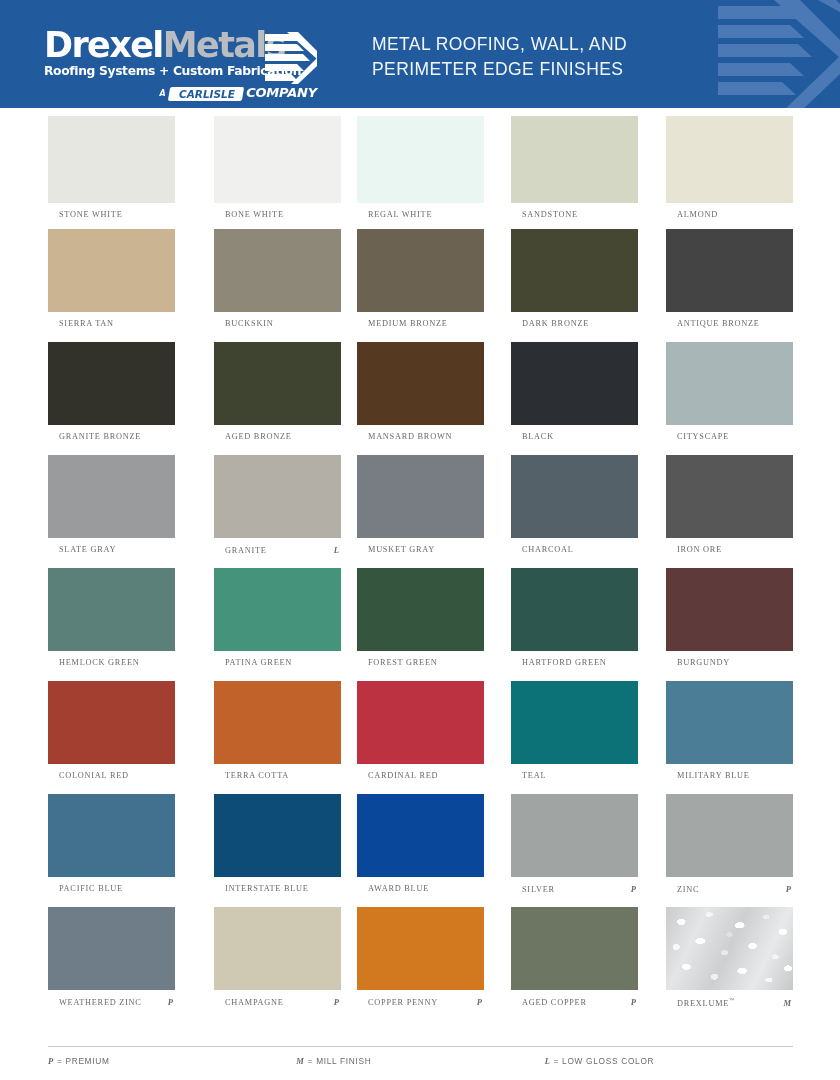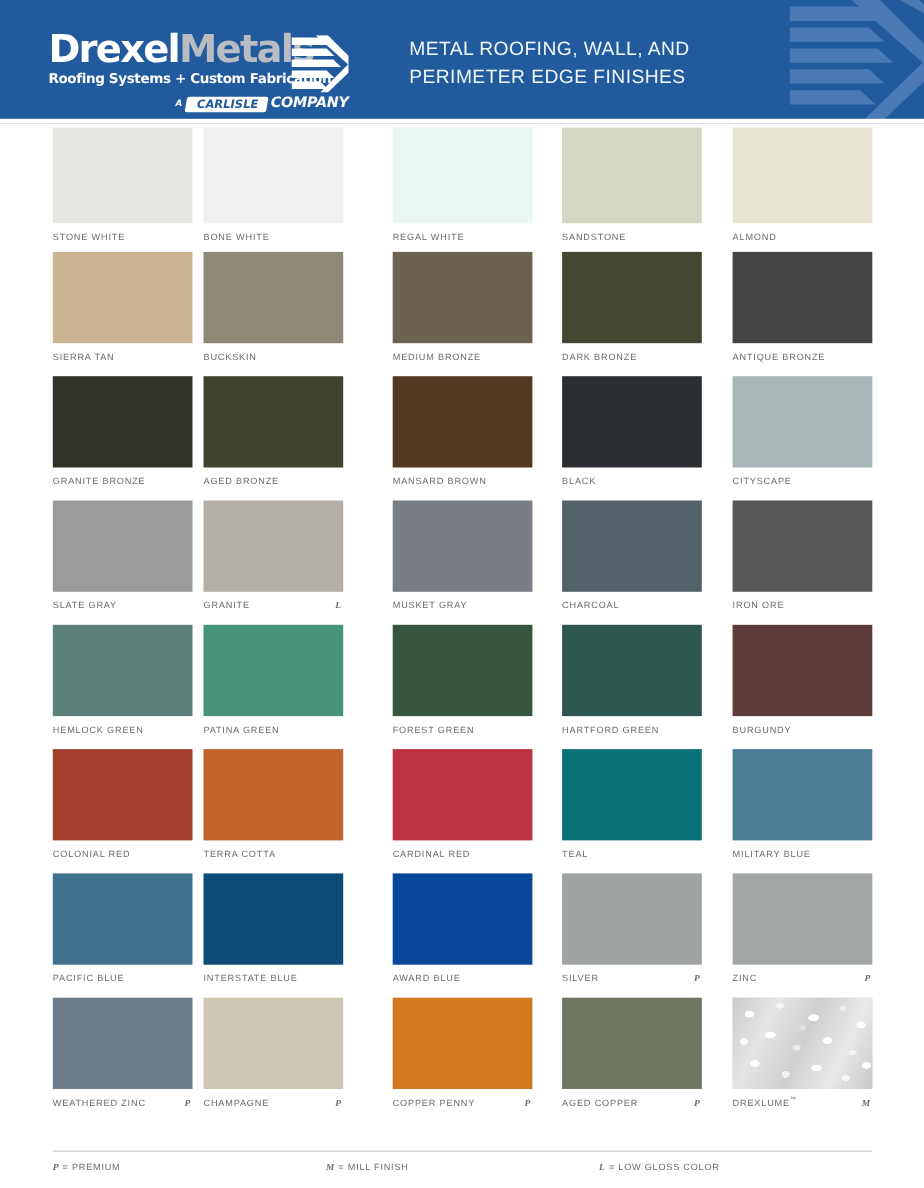--- a/index.html
+++ b/index.html
@@ -130,21 +130,21 @@
     height: 113px;
   }
   .row.first { height: 113px; }
 
   .cell {
     position: absolute;
     top: 0;
     width: 127px;
   }
   .cell.c0 { left: 48px; }
-  .cell.c1 { left: 185px; }
+  .cell.c1 { left: 214px; }
   .cell.c2 { left: 357px; }
   .cell.c3 { left: 511px; }
   .cell.c4 { left: 666px; }
 
   .swatch {
     width: 127px;
     height: 83px;
     background: #ccc;
   }
   .row.first .swatch { height: 87px; }
@@ -181,21 +181,22 @@
     justify-content: space-between;
     align-items: baseline;
   }
   .row.first .label-row { top: 94px; }
 
   .label {
     font-size: 8.3px;
     letter-spacing: 0.75px;
     color: #6a6a6a;
     white-space: nowrap;
-    font-family: Liberation Sans, sans-serif;
+    font-family: Liberation Serif, serif;
+    margin-left: 11px;
   }
   .label .tm {
     font-size: 5.5px;
     vertical-align: 4px;
     letter-spacing: 0;
   }
   .marker {
     font-family: "Liberation Serif", serif;
     font-style: italic;
     font-weight: bold;

